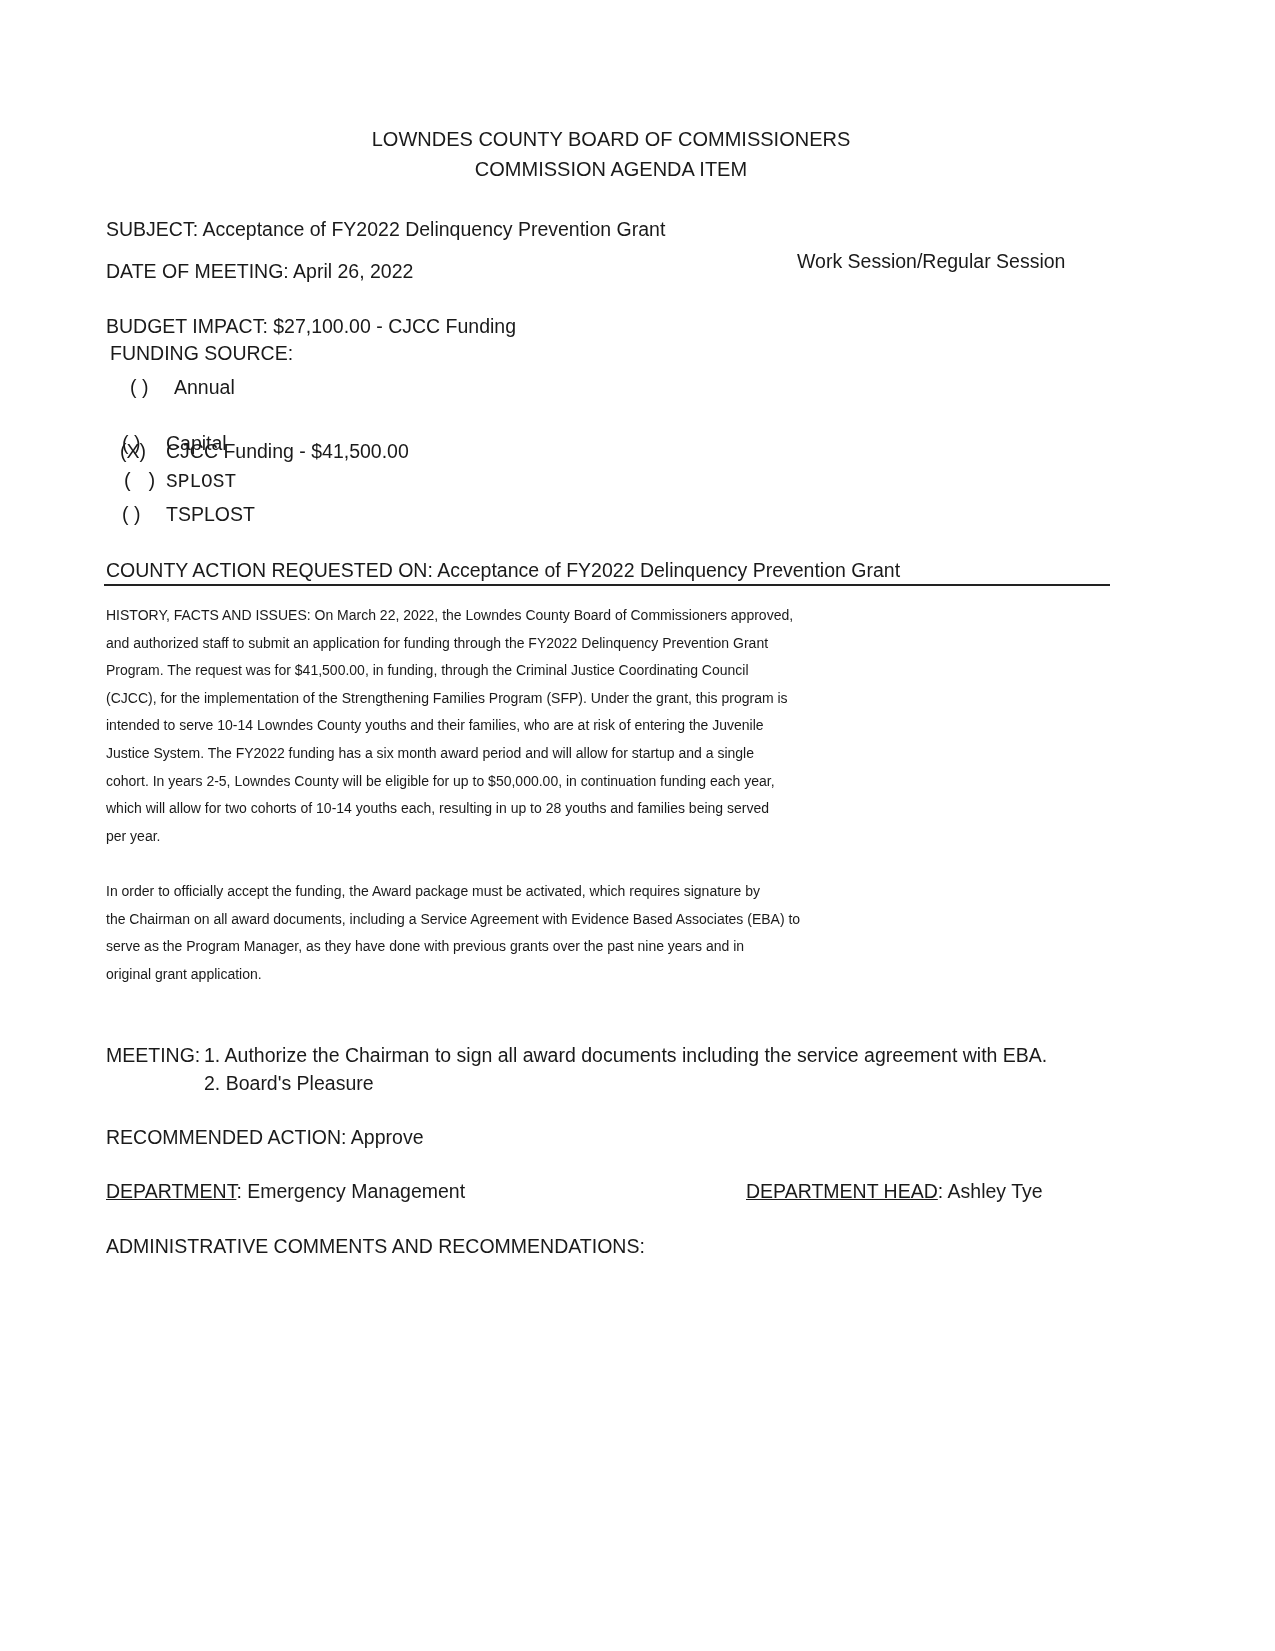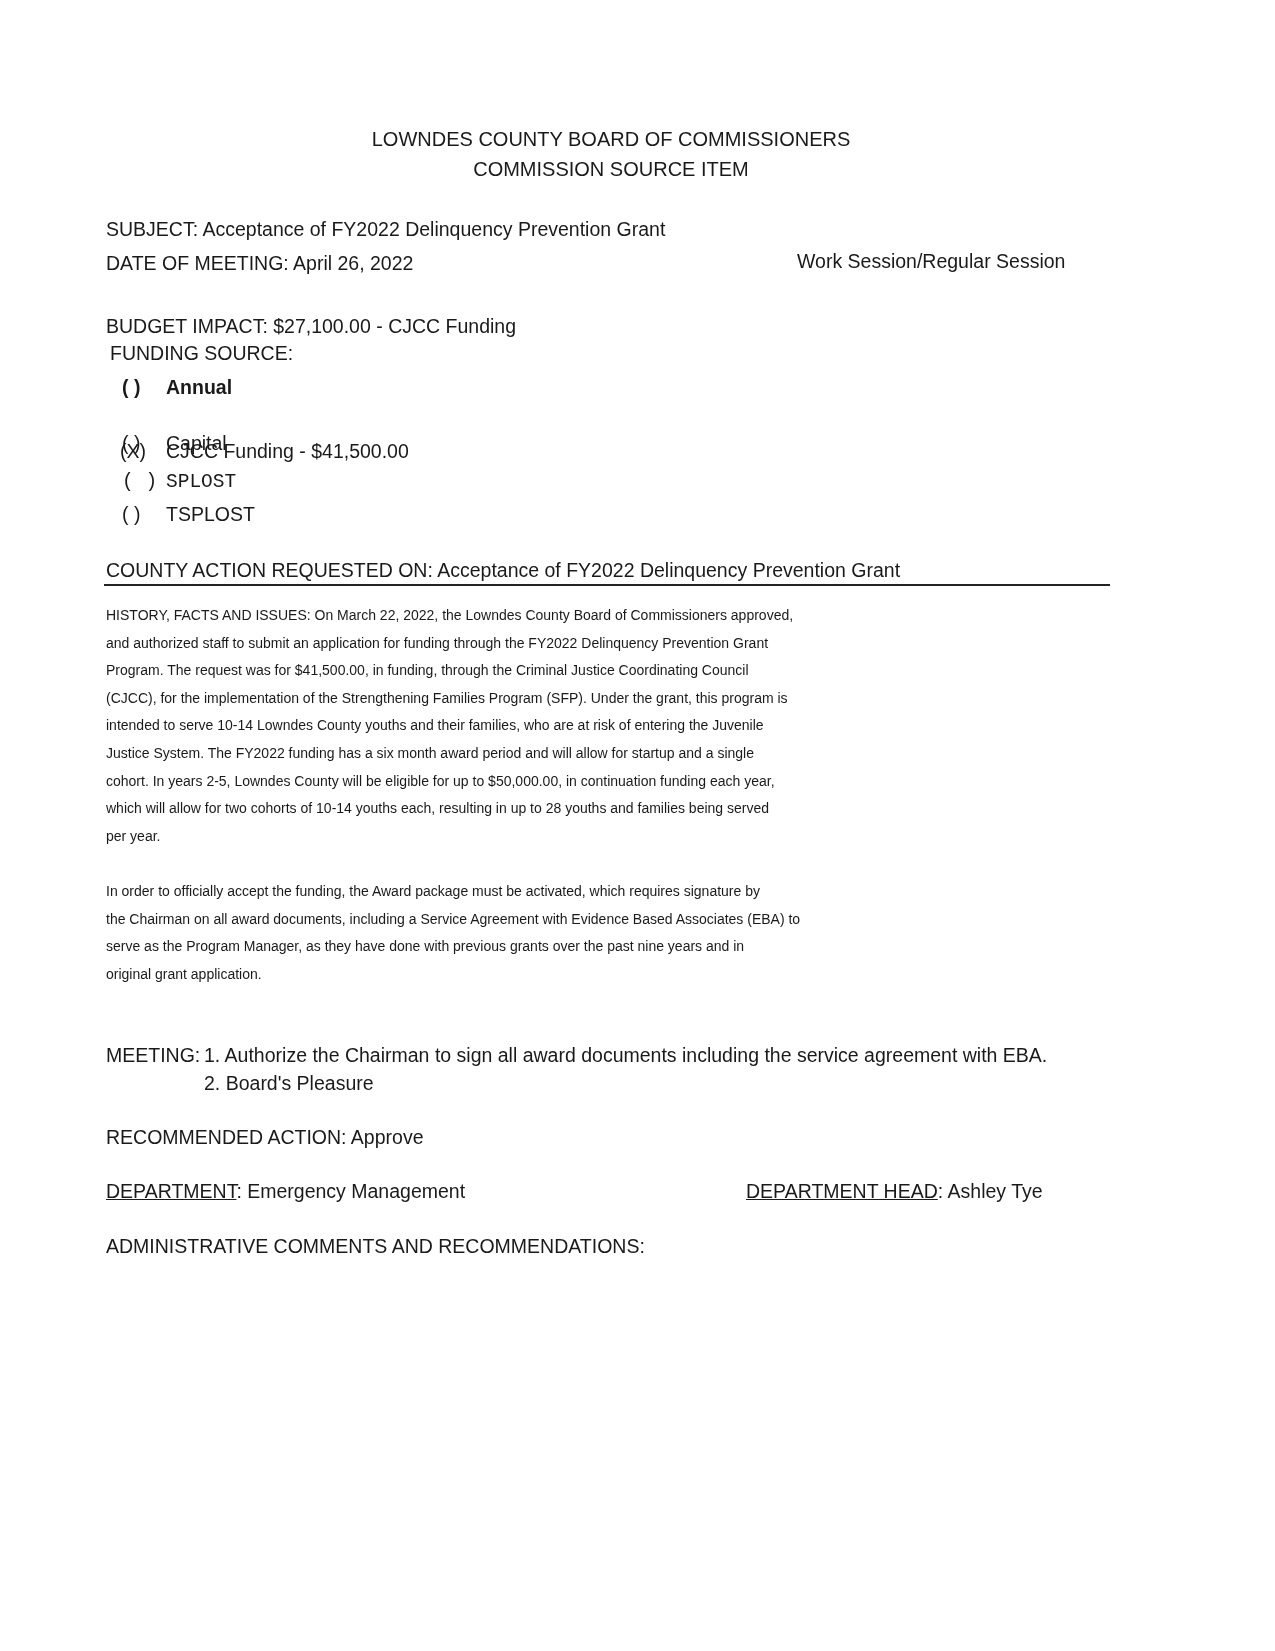--- a/index.html
+++ b/index.html
@@ -10,31 +10,31 @@
   .para{position:absolute;left:106px;width:1020px;line-height:27.6px;font-size:14px;}
   .para div{white-space:nowrap;}
   .rule{position:absolute;left:104px;width:1006px;height:2px;background:#222;}
   .paren{display:inline-block;width:44px;}
   u{text-decoration:underline;}
 </style>
 </head>
 <body>
 
 <div class="abs title" style="top:128px;">LOWNDES COUNTY BOARD OF COMMISSIONERS</div>
-<div class="abs title" style="top:158px;">COMMISSION SOURCE ITEM</div>
+<div class="abs title" style="top:158px;">COMMISSION AGENDA ITEM</div>
 
 <div class="abs" style="left:106px;top:218px;">SUBJECT: Acceptance of FY2022 Delinquency Prevention Grant</div>
-<div class="abs" style="left:106px;top:252px;">DATE OF MEETING: April 26, 2022</div>
+<div class="abs" style="left:106px;top:260px;">DATE OF MEETING: April 26, 2022</div>
 <div class="abs" style="left:797px;top:250px;">Work Session/Regular Session</div>
 
 <div class="abs" style="left:106px;top:315px;">BUDGET IMPACT: $27,100.00 - CJCC Funding</div>
 <div class="abs" style="left:110px;top:342px;">FUNDING SOURCE:</div>
 
 <div>
-  <div class="abs" style="left:122px;top:376px;font-weight:bold;">
+  <div class="abs" style="left:130px;top:376px;">
     <span class="paren">( )</span><span>Annual</span>
   </div>
   <div class="abs" style="left:122px;top:408px;margin-top:24px;">
     <span class="paren">( )</span><span>Capital</span>
   </div>
   <div class="abs" style="left:120px;top:440px;">
     <span class="paren" style="width:46px;">(X)</span><span>CJCC Funding - $41,500.00</span>
   </div>
   <div class="abs" style="left:122px;top:471px;font-family:Liberation Mono, monospace;">
     <span class="paren">( )</span><span>SPLOST</span>

